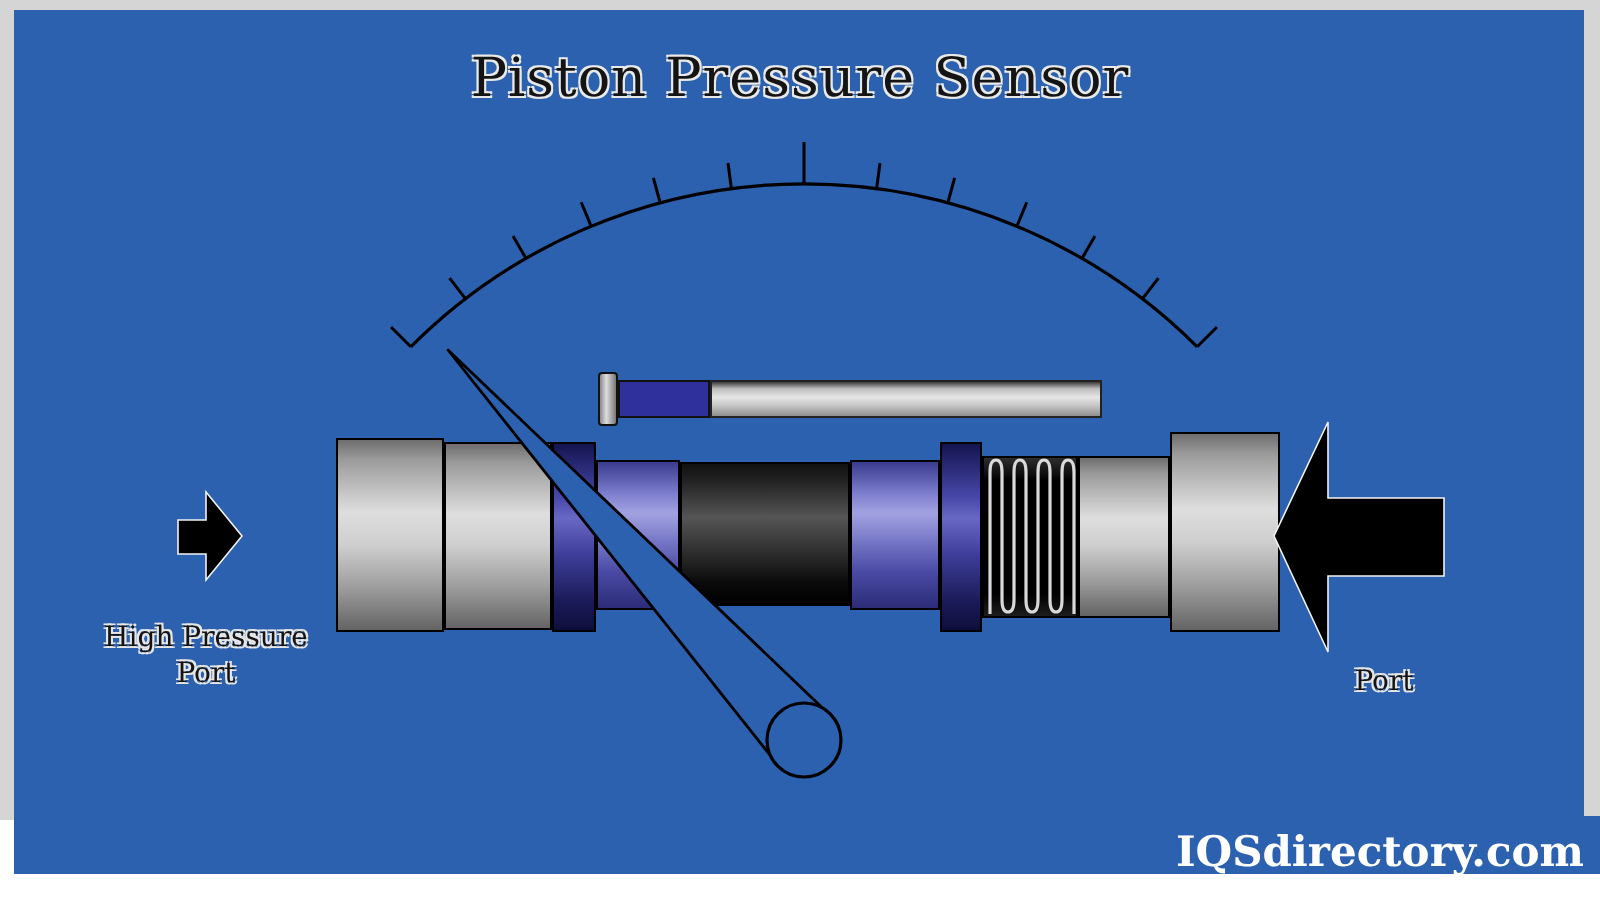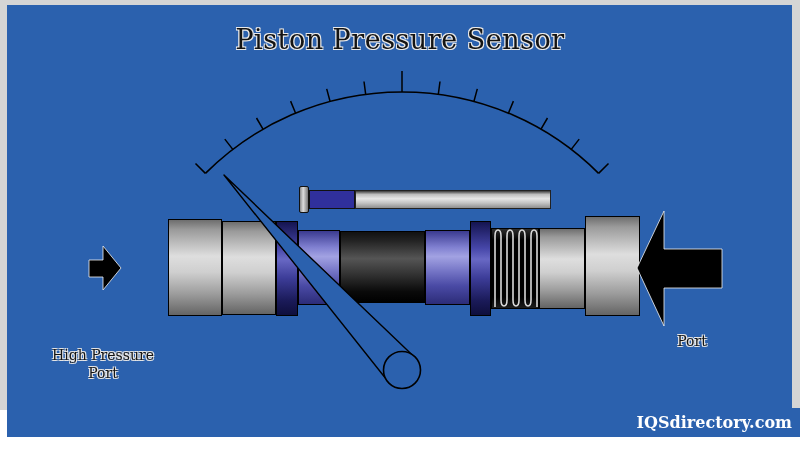--- a/index.html
+++ b/index.html
@@ -43,24 +43,24 @@
              background:linear-gradient(90deg,#8a8a8a,#dddddd 40%,#777777);}
   .bolt-shank{left:309px;top:190px;width:46px;height:19px;border:1px solid #111;
               background:var(--c-bolt-blue,#30309c);}
   .bolt-shaft{left:355px;top:190px;width:196px;height:19px;border:1px solid #222;
               background:linear-gradient(180deg,#3a3a3a 0%,#bdbdbd 20%,#e6e6e6 45%,#c4c4c4 70%,#8f8f8f 100%);}
 
   
   .port-label{width:150px;text-align:center;font-size:14px;line-height:18px;
               color:var(--c-label-text,#141414);
               text-shadow:1px 1px 0 #e6e6e6,-1px 1px 0 #e6e6e6,1px -1px 0 #e6e6e6,-1px -1px 0 #e6e6e6;}
-  .hp{left:28px;top:346px;}
+  .hp{left:28px;top:310px;}
   .lp{left:617px;top:332px;}
 
-  .watermark{right:8px;top:413px;font-size:16px;font-weight:bold;
+  .watermark{right:8px;top:413px;font-size:21px;font-weight:bold;
              color:var(--c-watermark-text,#ffffff);letter-spacing:0px;}
 
   .overlay{left:0;top:0;width:800px;height:450px;pointer-events:none;}
 </style>
 </head>
 <body>
 
 <div class="stage">
 
   <div class="abs frame-top"></div>

